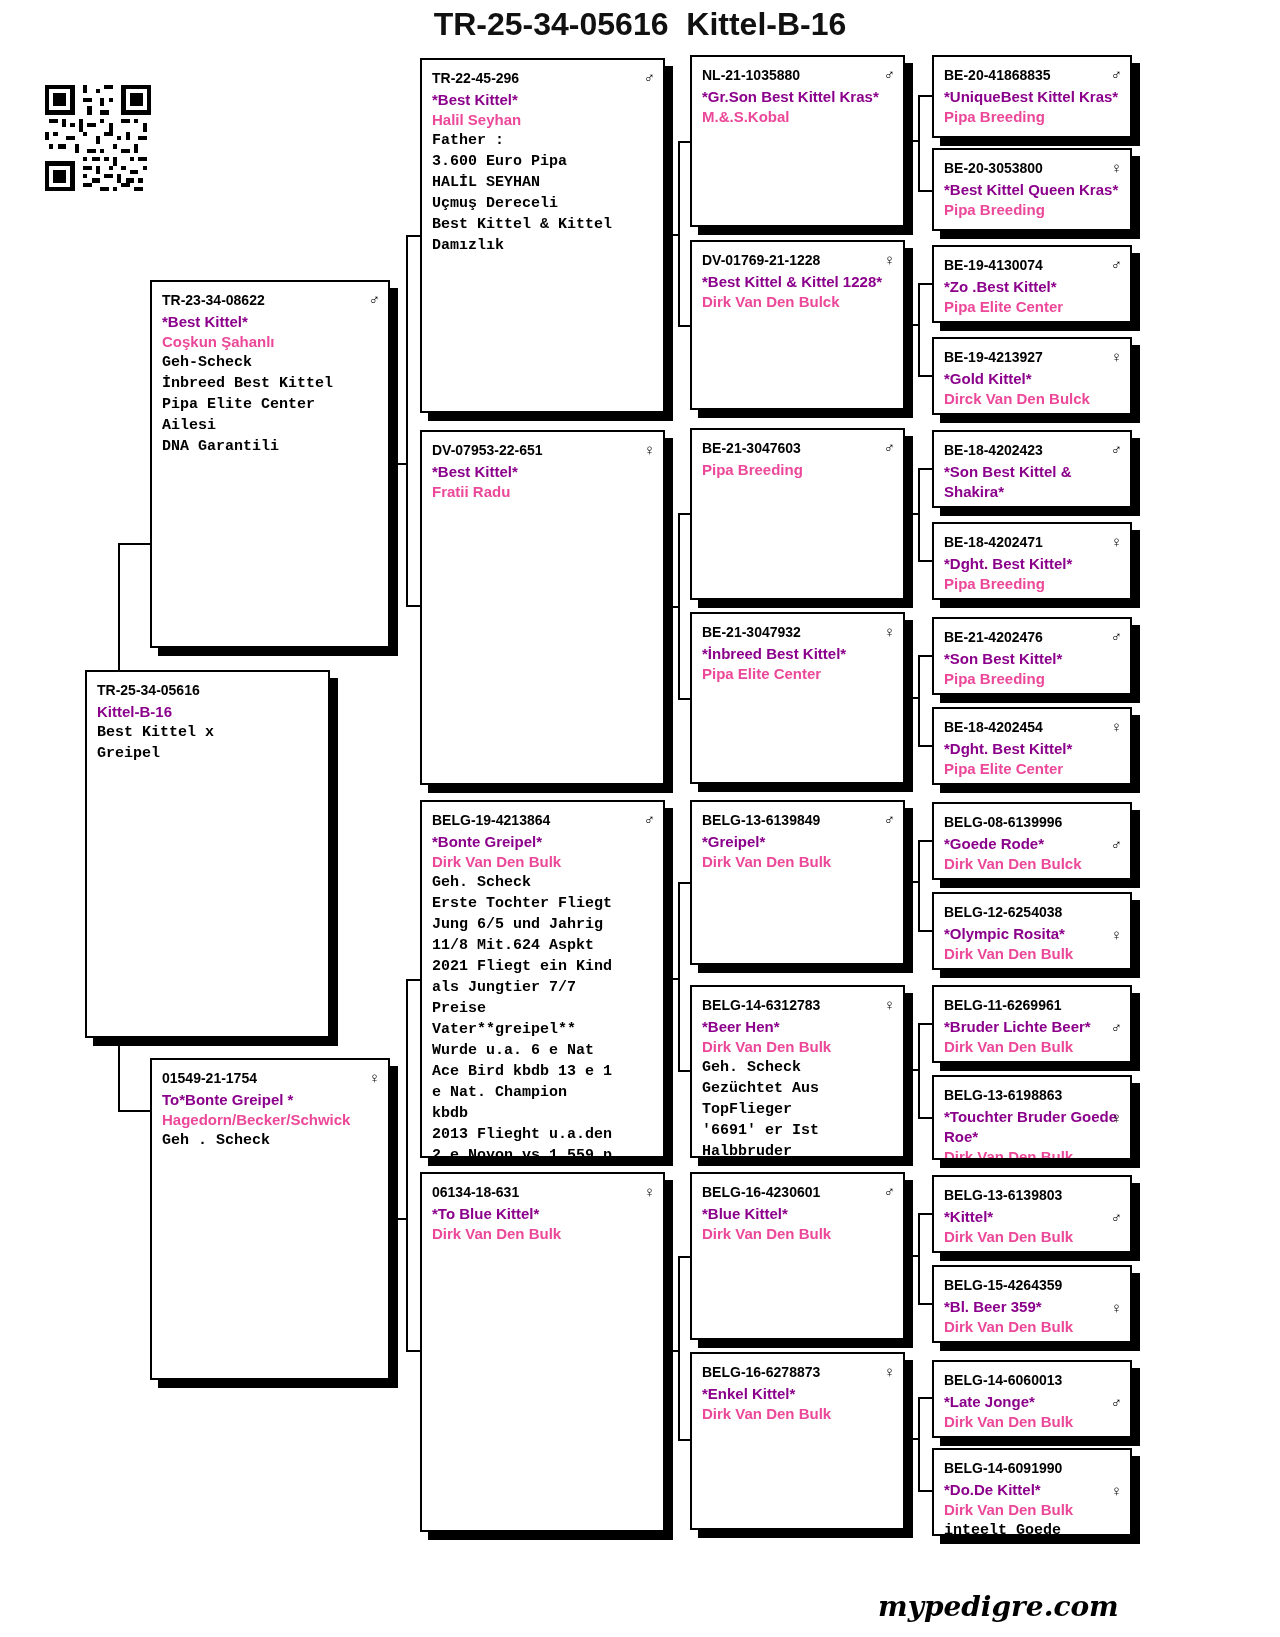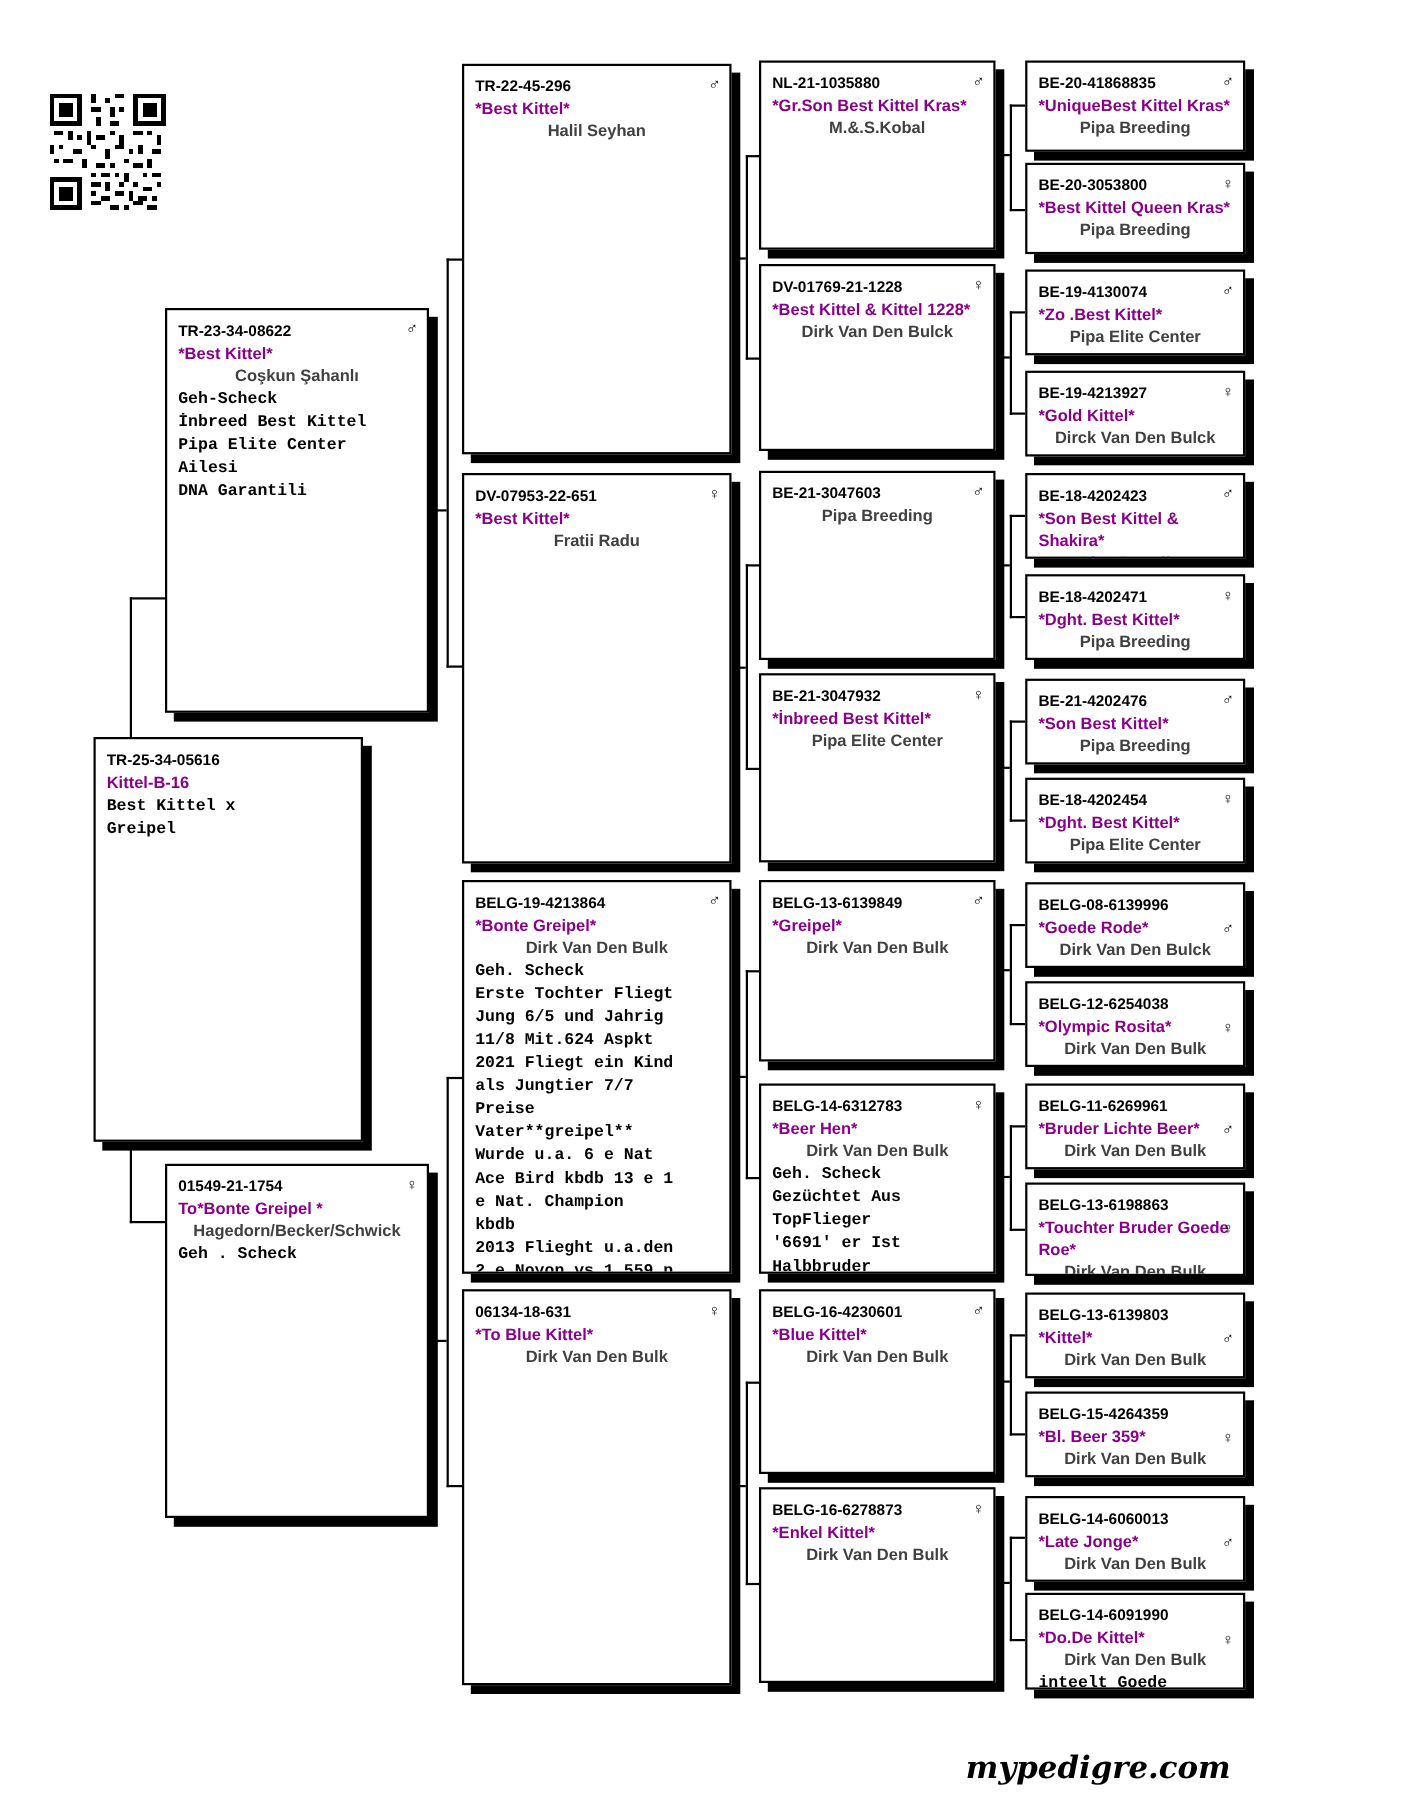--- a/index.html
+++ b/index.html
@@ -6,37 +6,38 @@
   #stage{position:relative;width:1280px;height:1637px;background:#fff;overflow:hidden;
          font-family:"Liberation Sans",sans-serif;}
   .title{position:absolute;left:0;top:6px;width:100%;text-align:center;
          font-size:32px;font-weight:bold;color:#111;white-space:pre;letter-spacing:0px;}
   .pbox{position:absolute;background:#fff;border:2px solid #000;box-shadow:8px 8px 0 0 #000;
         padding:6px 10px;overflow:hidden;box-sizing:border-box;}
   .pid{font-size:14px;font-weight:bold;color:#000;line-height:24px;padding-right:16px;}
   .sex{position:absolute;top:9px;right:8px;font-size:15px;font-weight:normal;color:#000;}
   .sex2 .sex{top:32px;}
   .pname{font-size:15px;font-weight:bold;color:#8B008B;line-height:20px;}
-  .pfancier{font-size:15px;font-weight:bold;color:#404040;line-height:20px;text-align:center;}
+  .pfancier{font-size:15px;font-weight:bold;color:#ec4899;line-height:20px;}
   .pdesc{font-size:15px;font-weight:bold;color:#000;line-height:21px;
          font-family:"Liberation Mono","DejaVu Sans Mono",monospace;white-space:pre-wrap;}
   .hl{position:absolute;height:2px;background:#000;display:block;}
   .vl{position:absolute;width:2px;background:#000;display:block;}
   .qr{position:absolute;left:40px;top:85px;width:116px;height:106px;}
   .contact{position:absolute;left:165px;top:1400px;width:222px;height:136px;border:2px solid #000;
            padding:8px 10px;box-sizing:border-box;font-family:"Liberation Mono","DejaVu Sans Mono",monospace;
            font-size:13px;line-height:18px;color:#000;white-space:pre-wrap;}
   .brand{position:absolute;left:878px;top:1590px;font-family:"DejaVu Serif",serif;
          font-style:italic;font-weight:bold;font-size:28px;color:#000;}
 </style>
 </head>
 <body>
 
 <div id="stage">
 
+  <div class="title">TR-25-34-05616  Kittel-B-16</div>
 
   <svg class="qr" viewBox="0 0 25 25" shape-rendering="crispEdges" aria-hidden="true">
     <rect x="0" y="0" width="25" height="25" fill="#fff"></rect>
     <rect x="0" y="0" width="7" height="7" fill="#000"></rect>
       <rect x="1" y="1" width="5" height="5" fill="#fff"></rect>
       <rect x="2" y="2" width="3" height="3" fill="#000"></rect>
     <rect x="18" y="0" width="7" height="7" fill="#000"></rect>
       <rect x="19" y="1" width="5" height="5" fill="#fff"></rect>
       <rect x="20" y="2" width="3" height="3" fill="#000"></rect>
     <rect x="0" y="18" width="7" height="7" fill="#000"></rect>
@@ -144,20 +145,26 @@
     <div class="pname">To*Bonte Greipel *</div>
     <div class="pfancier">Hagedorn/Becker/Schwick</div>
     <div class="pdesc">Geh . Scheck</div>
   </div>
 
   <div class="pbox" style="left:420px;top:58px;width:245px;height:355px">
     <span class="sex">♂</span>
     <div class="pid">TR-22-45-296</div>
     <div class="pname">*Best Kittel*</div>
     <div class="pfancier">Halil Seyhan</div>
+    <div class="pdesc">Father :
+3.600 Euro Pipa
+HALİL SEYHAN
+Uçmuş Dereceli
+Best Kittel &amp; Kittel
+Damızlık</div>
   </div>
   <div class="pbox" style="left:420px;top:430px;width:245px;height:355px">
     <span class="sex">♀</span>
     <div class="pid">DV-07953-22-651</div>
     <div class="pname">*Best Kittel*</div>
     <div class="pfancier">Fratii Radu</div>
   </div>
   <div class="pbox" style="left:420px;top:800px;width:245px;height:358px">
     <span class="sex">♂</span>
     <div class="pid">BELG-19-4213864</div>

